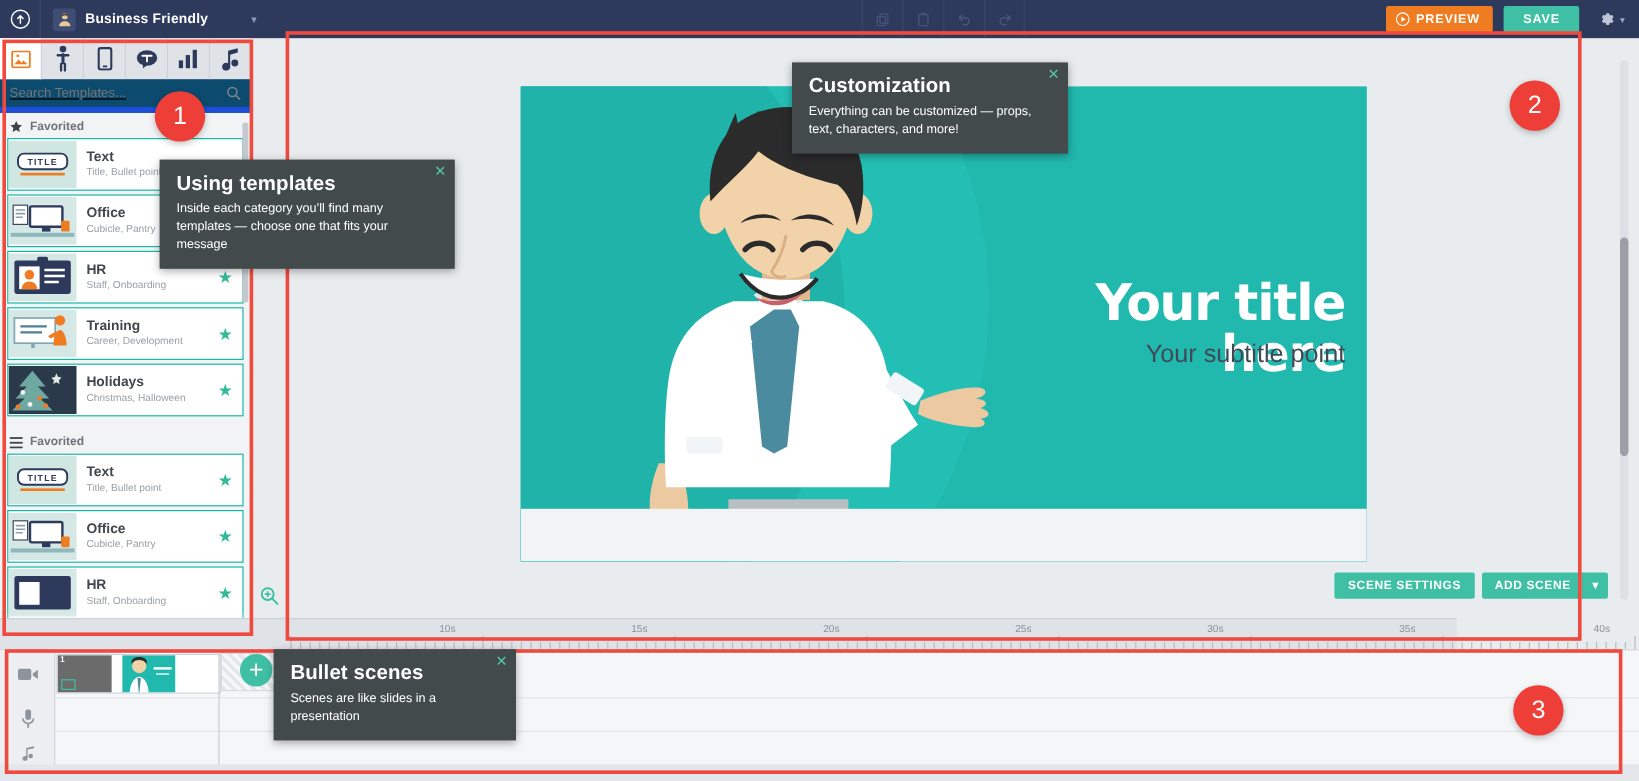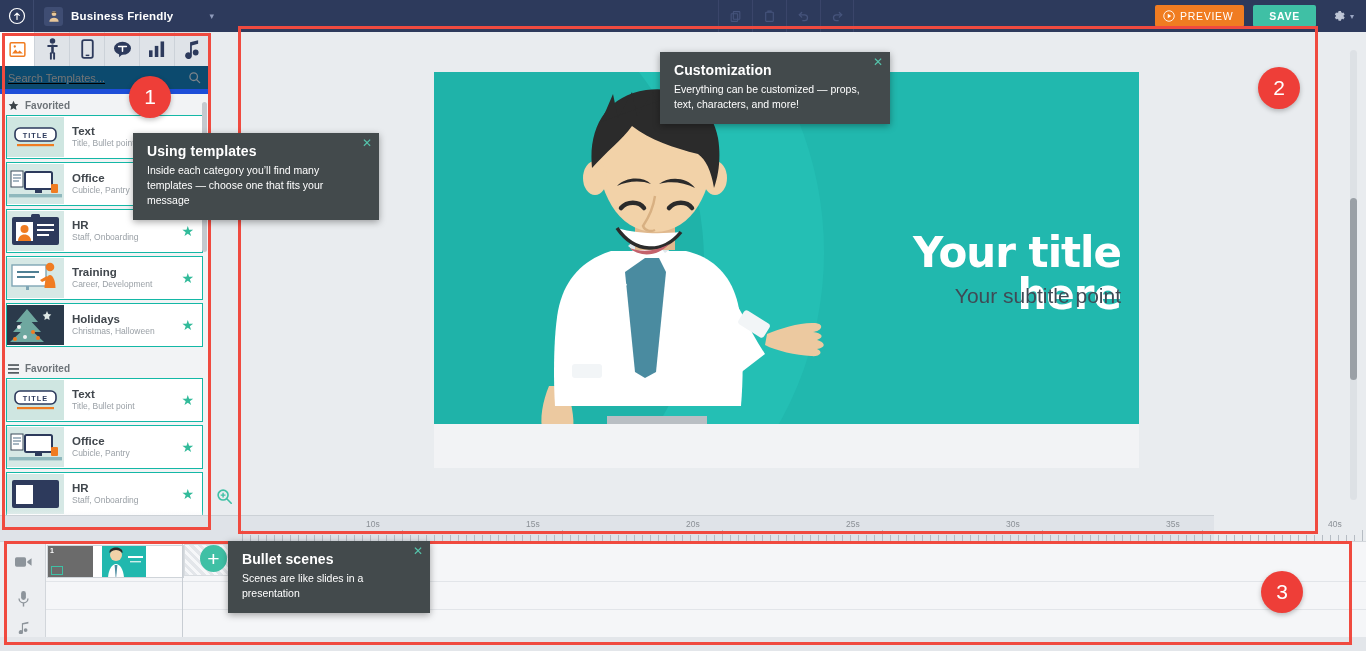--- a/index.html
+++ b/index.html
@@ -33,21 +33,21 @@
 
   .tb-center { position: absolute; left: 718px; top: 0; height: 32px; display: flex; align-items: center; }
   .tb-btn {
     width: 34px; height: 32px; display: flex; align-items: center; justify-content: center;
     border-left: 1px solid #3a456a;
   }
   .tb-btn:last-child { border-right: 1px solid #3a456a; }
 
   .tb-right { position: absolute; right: 0; top: 0; height: 32px; display: flex; align-items: center; }
   .btn-preview {
-    background: #f07c21; color: #fff; font-size: 10.5px; font-weight: normal; letter-spacing: .7px;
+    background: #f07c21; color: #fff; font-size: 10.5px; font-weight: bold; letter-spacing: .7px;
     height: 22px; padding: 0 11px 0 8px; border-radius: 2px; display: flex; align-items: center; gap: 5px;
   }
   .btn-save {
     background: #3fc0a5; color: #fff; font-size: 10.5px; font-weight: bold; letter-spacing: .7px;
     height: 22px; padding: 0 16px; border-radius: 2px; display: flex; align-items: center;
     margin-left: 9px;
   }
   .gear-wrap { display: flex; align-items: center; gap: 3px; margin-left: 16px; margin-right: 12px; }
   .gear-caret { color: #9aa5c2; font-size: 8px; }
 
@@ -205,21 +205,21 @@
   .tl-playhead { position: absolute; left: 182px; top: 0; width: 1px; height: 96px; background: #c8cdd3; }
   .tl-bottom-bar {
     position: absolute; left: 0; bottom: 0; width: 1366px; height: 14px; background: #e3e6ea;
   }
 
   
   .tip {
     position: absolute; background: #434a4c; color: #fff;
     box-shadow: 0 2px 7px rgba(0,0,0,.35); z-index: 40; padding: 10px 14px 12px 14px;
   }
-  .tip-title { font-size: 14px; font-weight: bold; margin-bottom: 4px; letter-spacing: .1px; }
+  .tip-title { font-size: 17px; font-weight: bold; margin-bottom: 4px; letter-spacing: .1px; }
   .tip-body { font-size: 10.5px; line-height: 1.42; }
   .tip-x {
     position: absolute; right: 7px; top: 4px; color: #55c4ab; font-size: 12px; line-height: 1;
   }
   #tip-templates { left: 133px; top: 133px; width: 246px; }
   #tip-custom   { left: 660px; top: 52px;  width: 230px; }
   #tip-scenes   { left: 228px; top: 541px; width: 202px; }
 
   
   .ann-rect { position: absolute; border: 3px solid #f04a3f; z-index: 30; pointer-events: none; }
@@ -586,20 +586,31 @@
     </div>
 
     <div class="zoomctl">
       <svg width="17" height="17" viewBox="0 0 24 24" fill="none" stroke="#3fc0a5" stroke-width="2.3">
         <circle cx="10" cy="10" r="7"></circle>
         <line x1="15.2" y1="15.2" x2="21.5" y2="21.5" stroke-linecap="round"></line>
         <path d="M10 6.6v6.8M6.6 10h6.8" stroke-width="2"></path>
       </svg>
     </div>
 
+    <div class="stage-actions">
+      <div class="btn-teal">
+        <span>SCENE SETTINGS</span>
+      </div>
+      <div style="display:flex">
+        <div class="btn-teal split">
+          <span>ADD SCENE</span>
+        </div>
+        <div class="btn-caret">▼</div>
+      </div>
+    </div>
 
     <div class="stage-scroll">
         <i></i>
       </div>
   </div>
 
   <div class="ruler">
     <div class="ruler-label" style="left:366px">10s</div>
     <div class="ruler-label" style="left:526px">15s</div>
     <div class="ruler-label" style="left:686px">20s</div>

